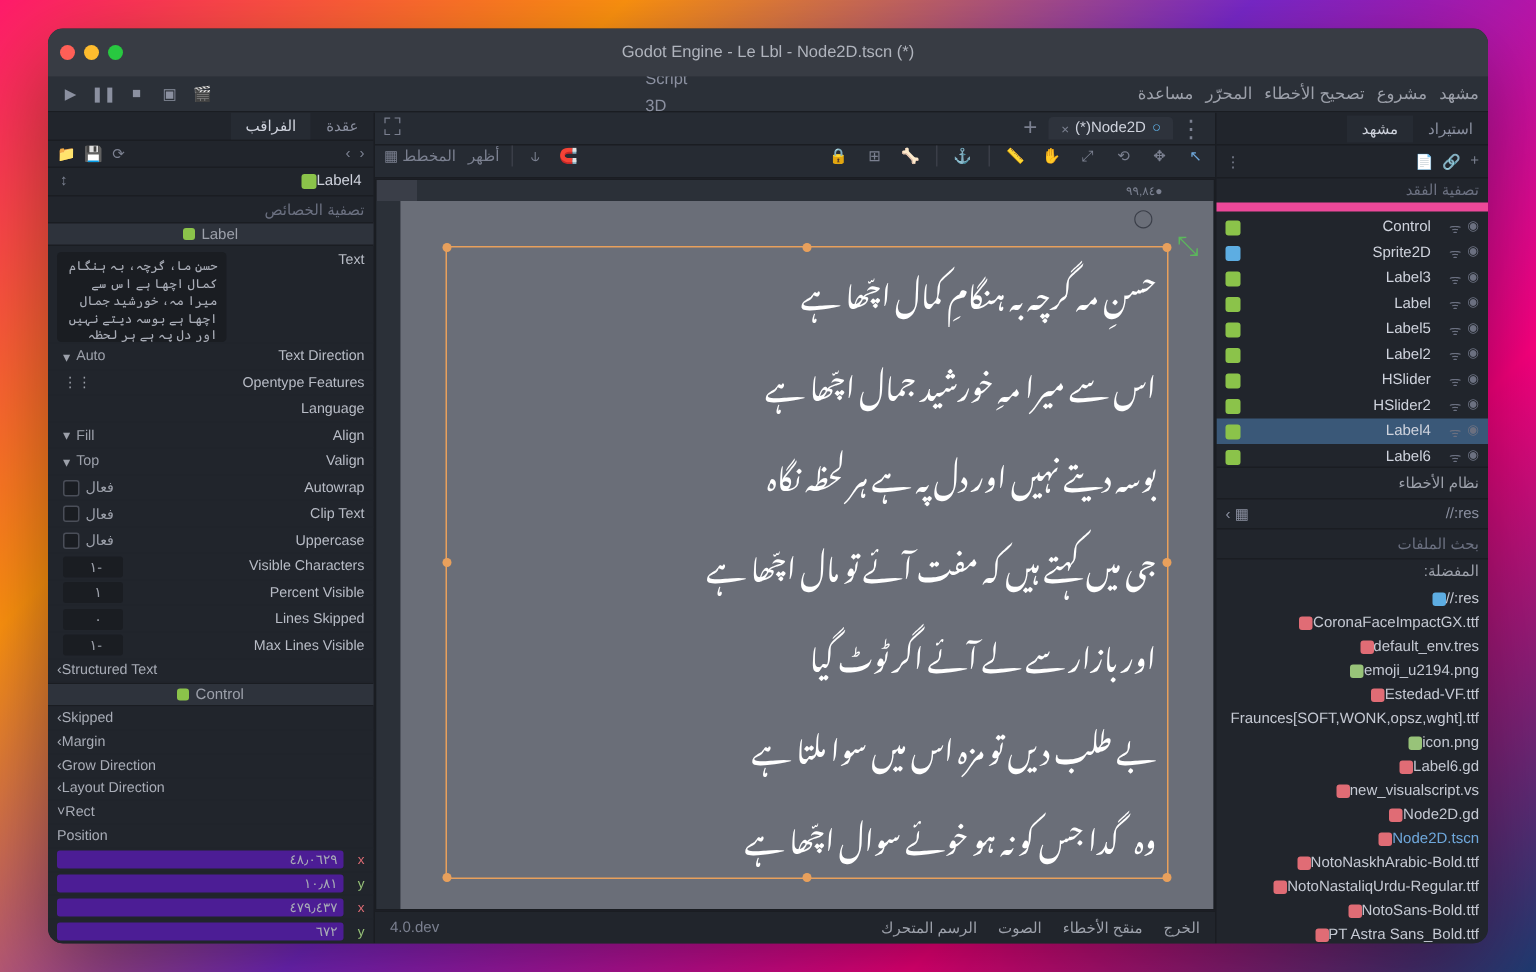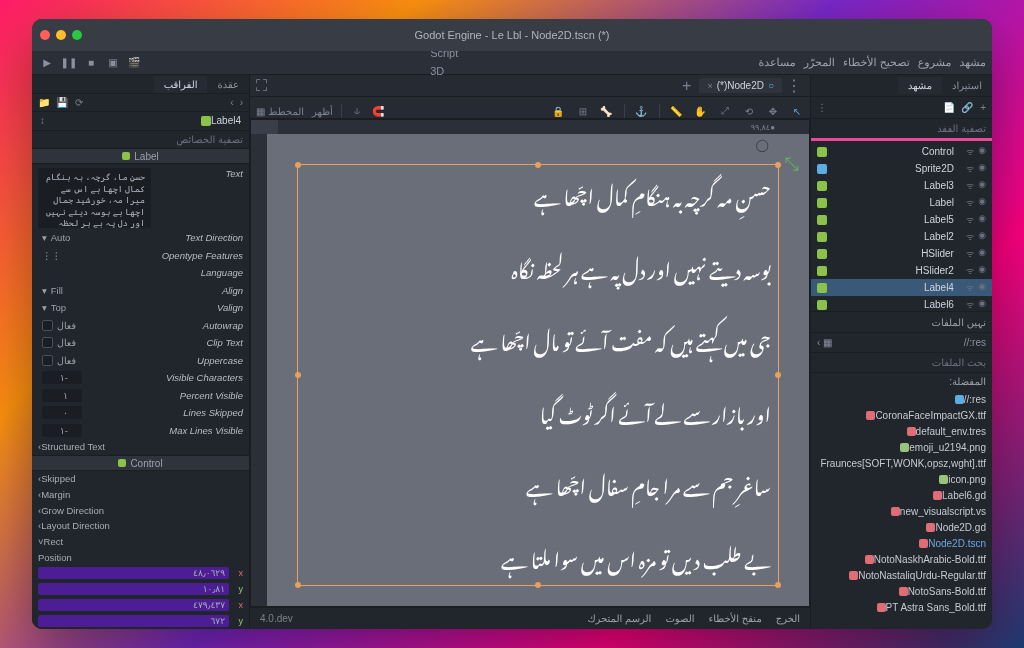--- a/index.html
+++ b/index.html
@@ -39,21 +39,21 @@
   .menubar-right span { cursor: pointer; }
 
   .body-row { flex: 1; display: flex; overflow: hidden; }
 
   
   .dock-right { width: 182px; background: #21252c; border-left: 1px solid #1a1d22; display: flex; flex-direction: column; font-size: 10px; color: #c5c9d3; direction: rtl; }
   .dock-tabs { height: 22px; display: flex; align-items: center; border-bottom: 1px solid #1a1d22; }
   .dock-tabs .dtab { padding: 3px 10px; color: #8b90a0; }
   .dock-tabs .dtab.active { background: #262b33; color: #cfd3dd; }
   .scene-tools { height: 22px; display: flex; align-items: center; gap: 6px; padding: 0 6px; color: #7b8090; border-bottom: 1px solid #1a1d22; }
-  .scene-filter { height: 22px; display: flex; align-items: center; padding: 0 6px; color: #6b7080; border-bottom: 3px solid #ec4899; }
+  .scene-filter { height: 22px; display: flex; align-items: center; padding: 0 6px; color: #6b7080; border-bottom: 6px solid #ec4899; }
   .scene-list { flex: 0 0 auto; max-height: 170px; overflow: hidden; padding: 2px 0; }
   .scene-item { height: 17px; display: flex; align-items: center; padding: 0 6px; gap: 4px; }
   .scene-item.sel { background: #3a5878; }
   .scene-item .vis { display: flex; gap: 4px; color: #6b7080; font-size: 9px; }
   .scene-item .lbl { flex: 1; text-align: right; color: #cfd3dd; padding-right: 8px; }
   .scene-item .ico { width: 10px; height: 10px; border-radius: 2px; }
   .ico-green { background: #8bc34a; border-radius: 2px; }
   .ico-blue { background: #5dade2; border-radius: 2px; }
 
   .fs-header { height: 22px; border-top: 1px solid #1a1d22; border-bottom: 1px solid #1a1d22; display: flex; align-items: center; padding: 0 6px; color: #9ca0aa; }
@@ -71,40 +71,40 @@
   .insp-tabs { height: 22px; display: flex; align-items: center; border-bottom: 1px solid #1a1d22; }
   .insp-tabs .dtab { padding: 3px 10px; color: #8b90a0; }
   .insp-tabs .dtab.active { background: #262b33; color: #cfd3dd; }
   .insp-tools { height: 20px; display: flex; align-items: center; gap: 6px; padding: 0 6px; color: #7b8090; border-bottom: 1px solid #1a1d22; justify-content: flex-end; }
   .insp-node { height: 22px; display: flex; align-items: center; justify-content: flex-end; padding: 0 8px; color: #cfd3dd; border-bottom: 1px solid #1a1d22; }
   .insp-node .nico { width: 10px; height: 10px; background: #8bc34a; border-radius: 2px; margin-left: 6px; }
   .insp-filter { height: 20px; display: flex; align-items: center; padding: 0 6px; color: #6b7080; }
   .insp-section { height: 18px; background: #2e333c; display: flex; align-items: center; justify-content: center; color: #9ca0aa; border-top: 1px solid #1a1d22; border-bottom: 1px solid #1a1d22; gap: 4px; }
   .insp-section .sico { width: 8px; height: 8px; background: #8bc34a; border-radius: 2px; }
   .insp-row { height: 20px; display: flex; align-items: center; padding: 0 6px; border-bottom: 1px solid #20242b; }
-  .insp-row .pname { flex: 0 0 92px; text-align: right; color: #b8bcc6; font-size: 9.5px; font-style: italic; }
+  .insp-row .pname { flex: 0 0 92px; text-align: right; color: #b8bcc6; font-size: 9.5px; }
   .insp-row .pval { flex: 1; text-align: right; color: #9ca0aa; font-size: 9.5px; padding-left: 4px; display: flex; align-items: center; justify-content: flex-end; gap: 4px;}
   .insp-row.tall { height: 70px; align-items: flex-start; padding-top: 4px; }
   .insp-row.tall .pval { background: #1a1d22; border-radius: 3px; height: 60px; padding: 4px 6px; font-size: 8.5px; line-height: 1.35; color: #a8acb6; text-align: right; overflow: hidden; align-items: flex-start; }
   .checkbox { width: 11px; height: 11px; border: 1px solid #4a4e58; border-radius: 2px; background: #1a1d22; }
   .numbox { background: #1a1d22; border-radius: 2px; padding: 1px 14px 1px 4px; min-width: 40px; text-align: right; position: relative; }
   .collapse-row { height: 18px; display: flex; align-items: center; justify-content: flex-end; padding: 0 6px; color: #a8acb6; border-bottom: 1px solid #20242b; font-size: 9.5px; }
   .coord-row { height: 18px; display: flex; align-items: center; padding: 0 6px; gap: 4px; border-bottom: 1px solid #20242b; font-size: 9px; }
   .coord-row .clab { width: 10px; color: #e06c75; }
   .coord-row .clab.y { color: #98c379; }
   .coord-row .cval { background: #4c1d95; border-radius: 2px; flex: 1; text-align: right; padding: 1px 4px; color: #a8acb6; }
 
   
   .center { flex: 1; display: flex; flex-direction: column; background: #262b33; }
   .scene-tabs { height: 22px; display: flex; align-items: center; padding: 0 6px; gap: 4px; border-bottom: 1px solid #1a1d22; }
   .scene-tab { display: flex; align-items: center; gap: 4px; padding: 2px 8px; background: #2e333c; border-radius: 3px 3px 0 0; font-size: 10px; color: #cfd3dd; }
   .scene-tab .x { color: #7b8090; font-size: 9px; }
   .scene-tabs .plus { color: #7b8090; margin-right: 4px; }
   .scene-tabs .expand { margin-right: auto; color: #7b8090; }
-  .viewport-tools { height: 22px; display: flex; align-items: flex-end; padding: 0 6px; gap: 10px; border-bottom: 1px solid #1a1d22; font-size: 10px; color: #7b8090; }
+  .viewport-tools { height: 22px; display: flex; align-items: flex-start; padding: 0 6px; gap: 10px; border-bottom: 1px solid #1a1d22; font-size: 10px; color: #7b8090; }
   .viewport-tools .tool { width: 14px; height: 14px; display: flex; align-items: center; justify-content: center; }
   .viewport-tools .sep { width: 1px; height: 14px; background: #3a3e48; }
   .viewport-tools .right-tools { margin-right: auto; display: flex; gap: 8px; align-items: center; }
   .viewport {
     flex: 1; background: linear-gradient(#3a3e48, #3a3e48); position: relative; overflow: hidden;
     border: 1px solid #1a1d22; margin: 0;
   }
   .ruler-top { position: absolute; top: 0; left: 27px; right: 0; height: 14px; background: #2b3038; color: #7b8090; font-size: 8px; display: flex; align-items: center; justify-content: flex-end; padding-right: 14px;}
   .ruler-left { position: absolute; top: 14px; left: 0; bottom: 0; width: 16px; background: #2b3038; }
   .canvas-area { position: absolute; top: 14px; left: 16px; right: 0; bottom: 0; background: #6a6e78; overflow: hidden; }
@@ -353,25 +353,26 @@
             <span class="handle h-tr"></span>
             <span class="handle h-bl"></span>
             <span class="handle h-br"></span>
             <span class="handle h-tm"></span>
             <span class="handle h-bm"></span>
             <span class="handle h-lm"></span>
             <span class="handle h-rm"></span>
           </div>
           <div class="urdu-text">
             <div>حسنِ مہ گرچہ بہ ہنگامِ کمال اچّھا ہے</div>
+            <div>اس سے میرا مہِ خورشید جمال اچّھا ہے</div>
             <div>بوسہ دیتے نہیں اور دل پہ ہے ہر لحظہ نگاہ</div>
             <div>جی میں کہتے ہیں کہ مفت آئے تو مال اچّھا ہے</div>
             <div>اور بازار سے لے آئے اگر ٹوٹ گیا</div>
-            <div>ساغرِ جم سے مرا جامِ سفال اچّھا ہے</div>
             <div>بے طلب دیں تو مزہ اس میں سوا ملتا ہے</div>
+            <div>وہ گدا جس کو نہ ہو خوئے سوال اچّھا ہے</div>
           </div>
         </div>
       </div>
       <div class="bottom-bar">
         <div class="btabs">
           <span>الخرج</span>
           <span>منقح الأخطاء</span>
           <span>الصوت</span>
           <span>الرسم المتحرك</span>
         </div>
@@ -467,21 +468,21 @@
           <div class="scene-item">
             <span class="vis">
               <span>◉</span>
               <span>ᯤ</span>
             </span>
             <span class="lbl">Label6</span>
             <span class="ico ico-green"></span>
           </div>
         </div>
 
-      <div class="fs-header">نہیں الملفات</div>
+      <div class="fs-header">نظام الأخطاء</div>
       <div class="fs-path">
         <span>res://</span>
         <span style="direction:ltr">‹ ▦</span>
       </div>
       <div class="fs-search">بحث الملفات</div>
       <div class="fs-item" style="color:#9ca0aa;padding-right:6px">المفضلة:</div>
       <div class="fs-list" id="fs-list">
           <div class="fs-item folder">
             <span>res://</span>
             <span class="fico"></span>
@@ -492,20 +493,24 @@
           </div>
           <div class="fs-item">
             <span>default_env.tres</span>
             <span class="fico"></span>
           </div>
           <div class="fs-item img">
             <span>emoji_u2194.png</span>
             <span class="fico"></span>
           </div>
           <div class="fs-item">
+            <span>Estedad-VF.ttf</span>
+            <span class="fico"></span>
+          </div>
+          <div class="fs-item">
             <span>Fraunces[SOFT,WONK,opsz,wght].ttf</span>
             <span class="fico"></span>
           </div>
           <div class="fs-item img">
             <span>icon.png</span>
             <span class="fico"></span>
           </div>
           <div class="fs-item">
             <span>Label6.gd</span>
             <span class="fico"></span>

